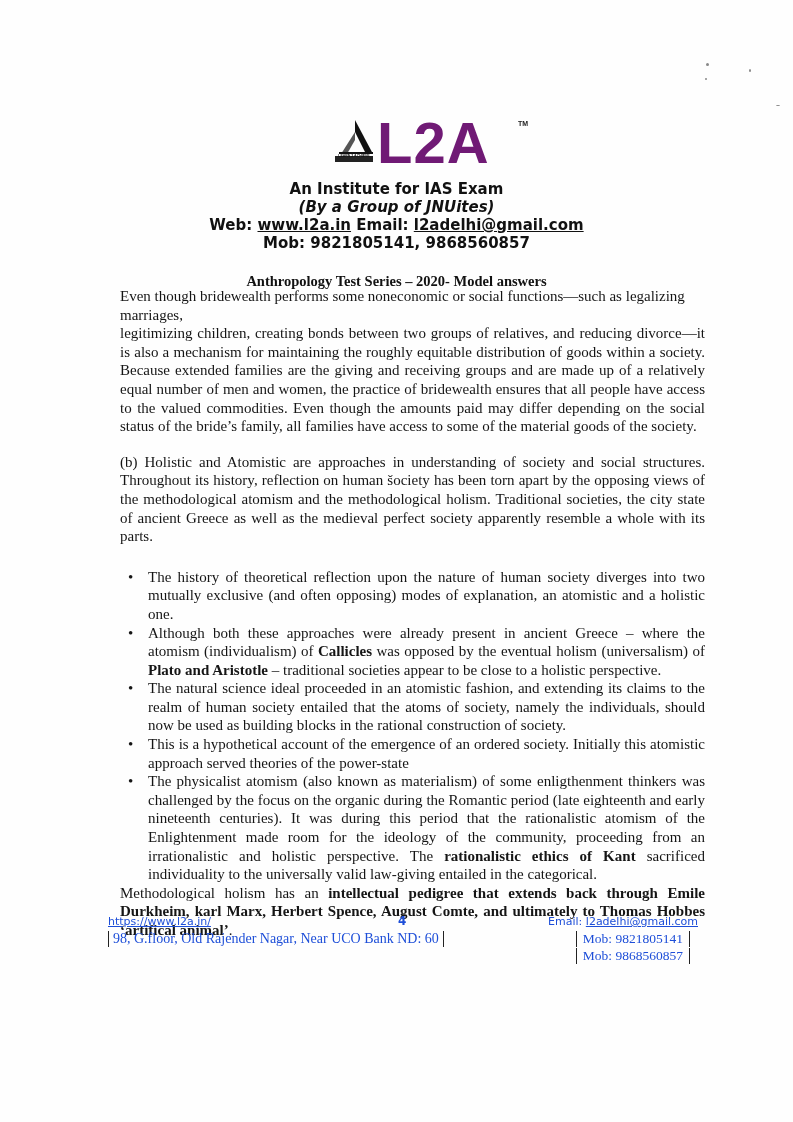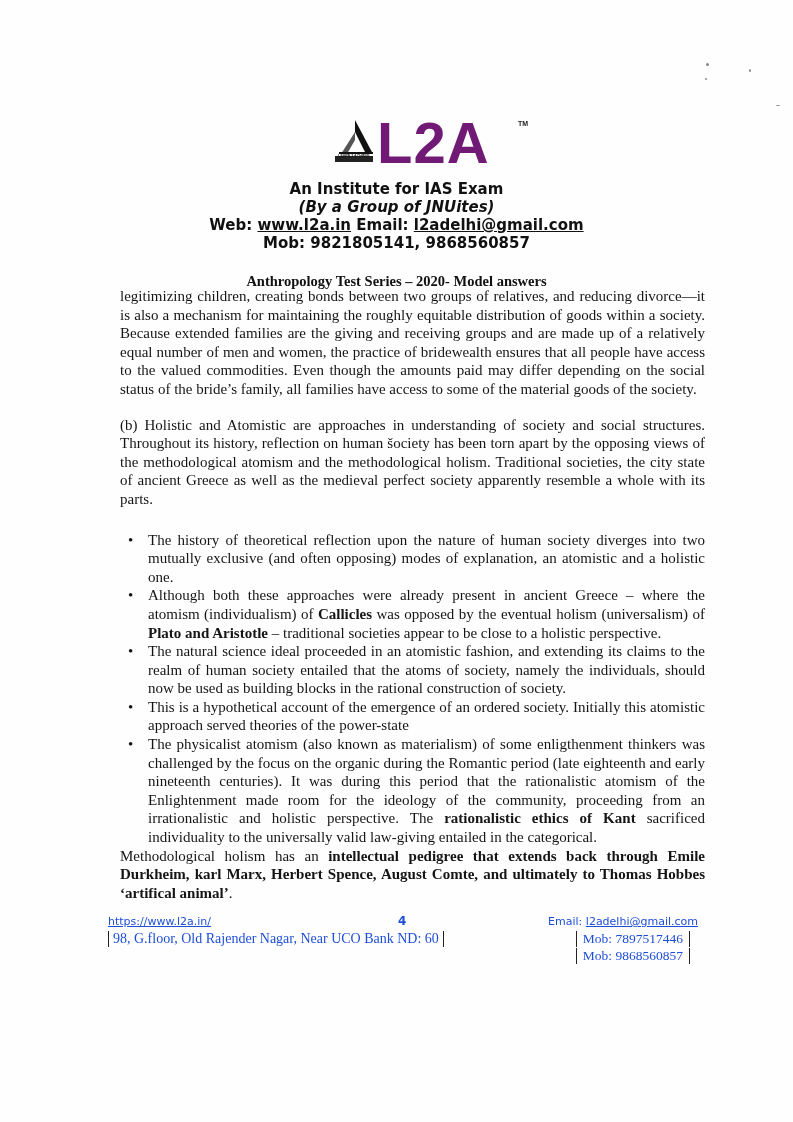--- a/index.html
+++ b/index.html
@@ -62,20 +62,21 @@
     <div class="line">An Institute for IAS Exam</div>
     <div class="line italic">(By a Group of JNUites)</div>
     <div class="line">
       <span>Web: </span><span class="u">www.l2a.in</span><span> Email: </span><span class="u">l2adelhi@gmail.com</span>
     </div>
     <div class="line">Mob:  9821805141, 9868560857</div>
     <div class="line series">Anthropology Test Series – 2020- Model answers</div>
   </div>
 
   <div class="body">
+    <p style="text-align:left;">Even though bridewealth performs some noneconomic or social functions—such as legalizing marriages,</p>
     <p>legitimizing children, creating bonds between two groups of relatives, and reducing divorce—it is also a mechanism for maintaining the roughly equitable distribution of goods within a society. Because extended families are the giving and receiving groups and are made up of a relatively equal number of men and women, the practice of bridewealth ensures that all people have access to the valued commodities. Even though the amounts paid may differ depending on the social status of the bride’s family, all families have access to some of the material goods of the society.</p>
     <div class="gap"></div>
     <p>(b) Holistic and Atomistic are approaches in understanding of society and social structures. Throughout its history, reflection on human šociety has been torn apart by the opposing views of the methodological atomism and the methodological holism. Traditional societies, the city state of ancient Greece as well as the medieval perfect society apparently resemble a whole with its parts.</p>
     <div class="gap2"></div>
     <ul class="bullets">
       <li>
         <span class="dot">•</span>
         <span>The history of theoretical reflection upon the nature of human society diverges into two mutually exclusive (and often opposing) modes of explanation, an atomistic and a holistic one.</span>
       </li>
       <li>
@@ -98,21 +99,21 @@
     <p>
       <span>Methodological holism has an </span><span class="bold">intellectual pedigree that extends back through Emile Durkheim, karl Marx, Herbert Spence, August Comte, and ultimately to Thomas Hobbes ‘artifical animal’</span><span>.</span>
     </p>
   </div>
 
   <div class="footer">
     <span class="f-url">https://www.l2a.in/</span>
     <span class="f-page">4</span>
     <span class="f-addr">98, G.floor, Old Rajender Nagar, Near UCO Bank   ND: 60</span>
     <span class="f-email"><span>Email: </span><span class="u">l2adelhi@gmail.com</span></span>
-    <span class="f-mob1">Mob: 7897517446</span>
+    <span class="f-mob1">Mob: 9821805141</span>
     <span class="f-mob2">Mob: 9868560857</span>
   </div>
 
   <div class="speck" style="left:706px;top:63px;width:3px;height:3px;"></div>
   <div class="speck" style="left:705px;top:78px;width:2px;height:2px;"></div>
   <div class="speck" style="left:749px;top:69px;width:2px;height:3px;"></div>
   <div class="speck" style="left:776px;top:105px;width:4px;height:1px;"></div>
 </div>
 
 </body></html>

